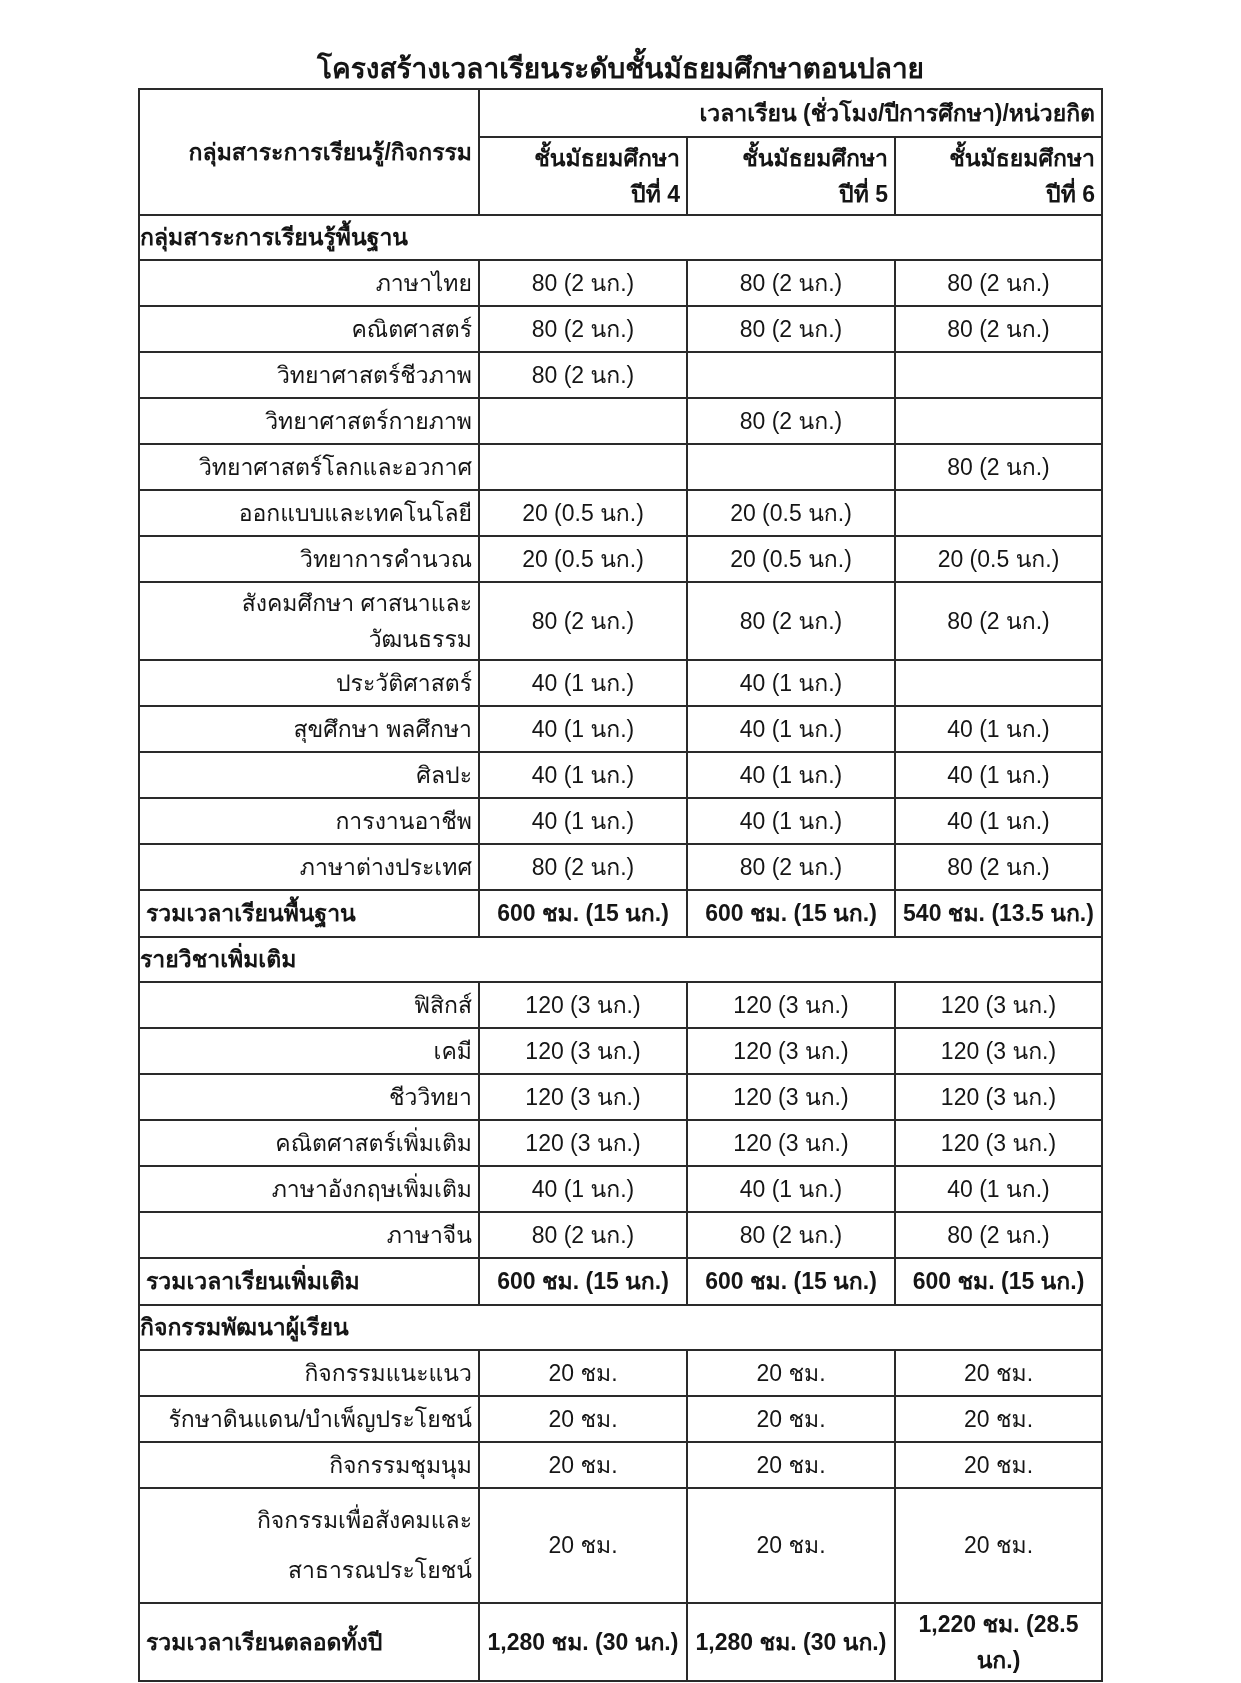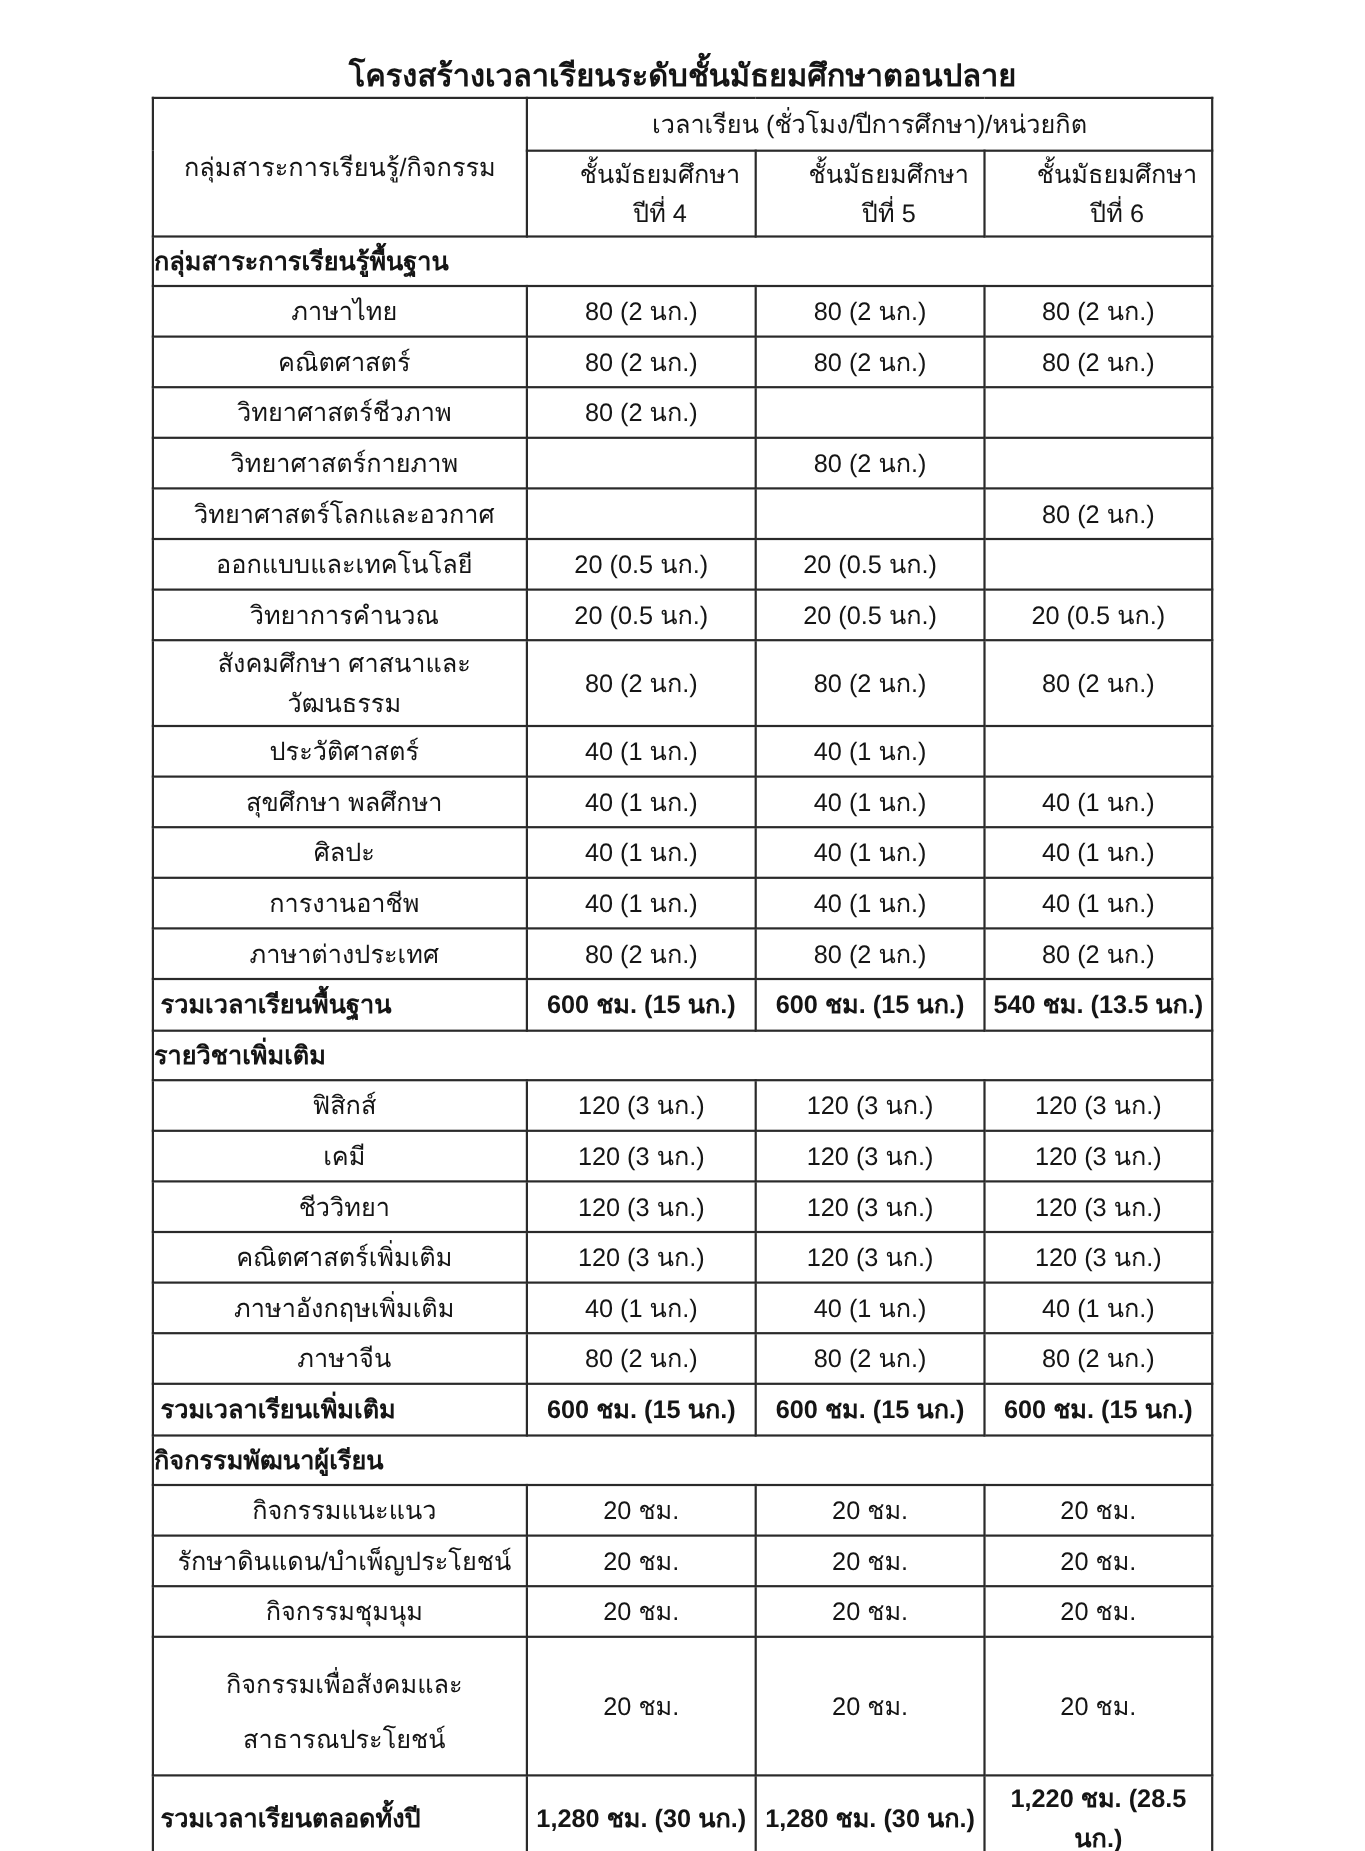--- a/index.html
+++ b/index.html
@@ -47,40 +47,40 @@
   col.c-g4{width:208px;}
   col.c-g5{width:208px;}
   col.c-g6{width:207px;}
   th,td{
     border:2px solid var(--border-color);
     vertical-align:middle;
     font-size:23px;
     padding:2px 6px;
   }
   thead th{
-    font-weight:normal;
-    text-align:center;
+    font-weight:bold;
+    text-align:right;
   }
   th.time-head{height:48px;}
   th.grade-head{height:46px;padding-left:40px;}
   th.group-head{width:340px;}
   tr.section td{
     font-weight:bold;
     text-align:left;
     padding-left:0;
     height:45px;
   }
   tr.data td{height:46px;}
   tr.data td.label{
-    text-align:center;
+    text-align:right;
     padding-left:14px;
   }
   tr.data td.label.multiline{
     line-height:2.2;
-    padding-top:17px;
+    padding-top:6px;
     padding-bottom:6px;
   }
   tr.data td.value,
   tr.sum td.value,
   tr.total td.value{
     text-align:center;
   }
   tr.sum td,tr.total td{
     font-weight:bold;
     height:47px;

